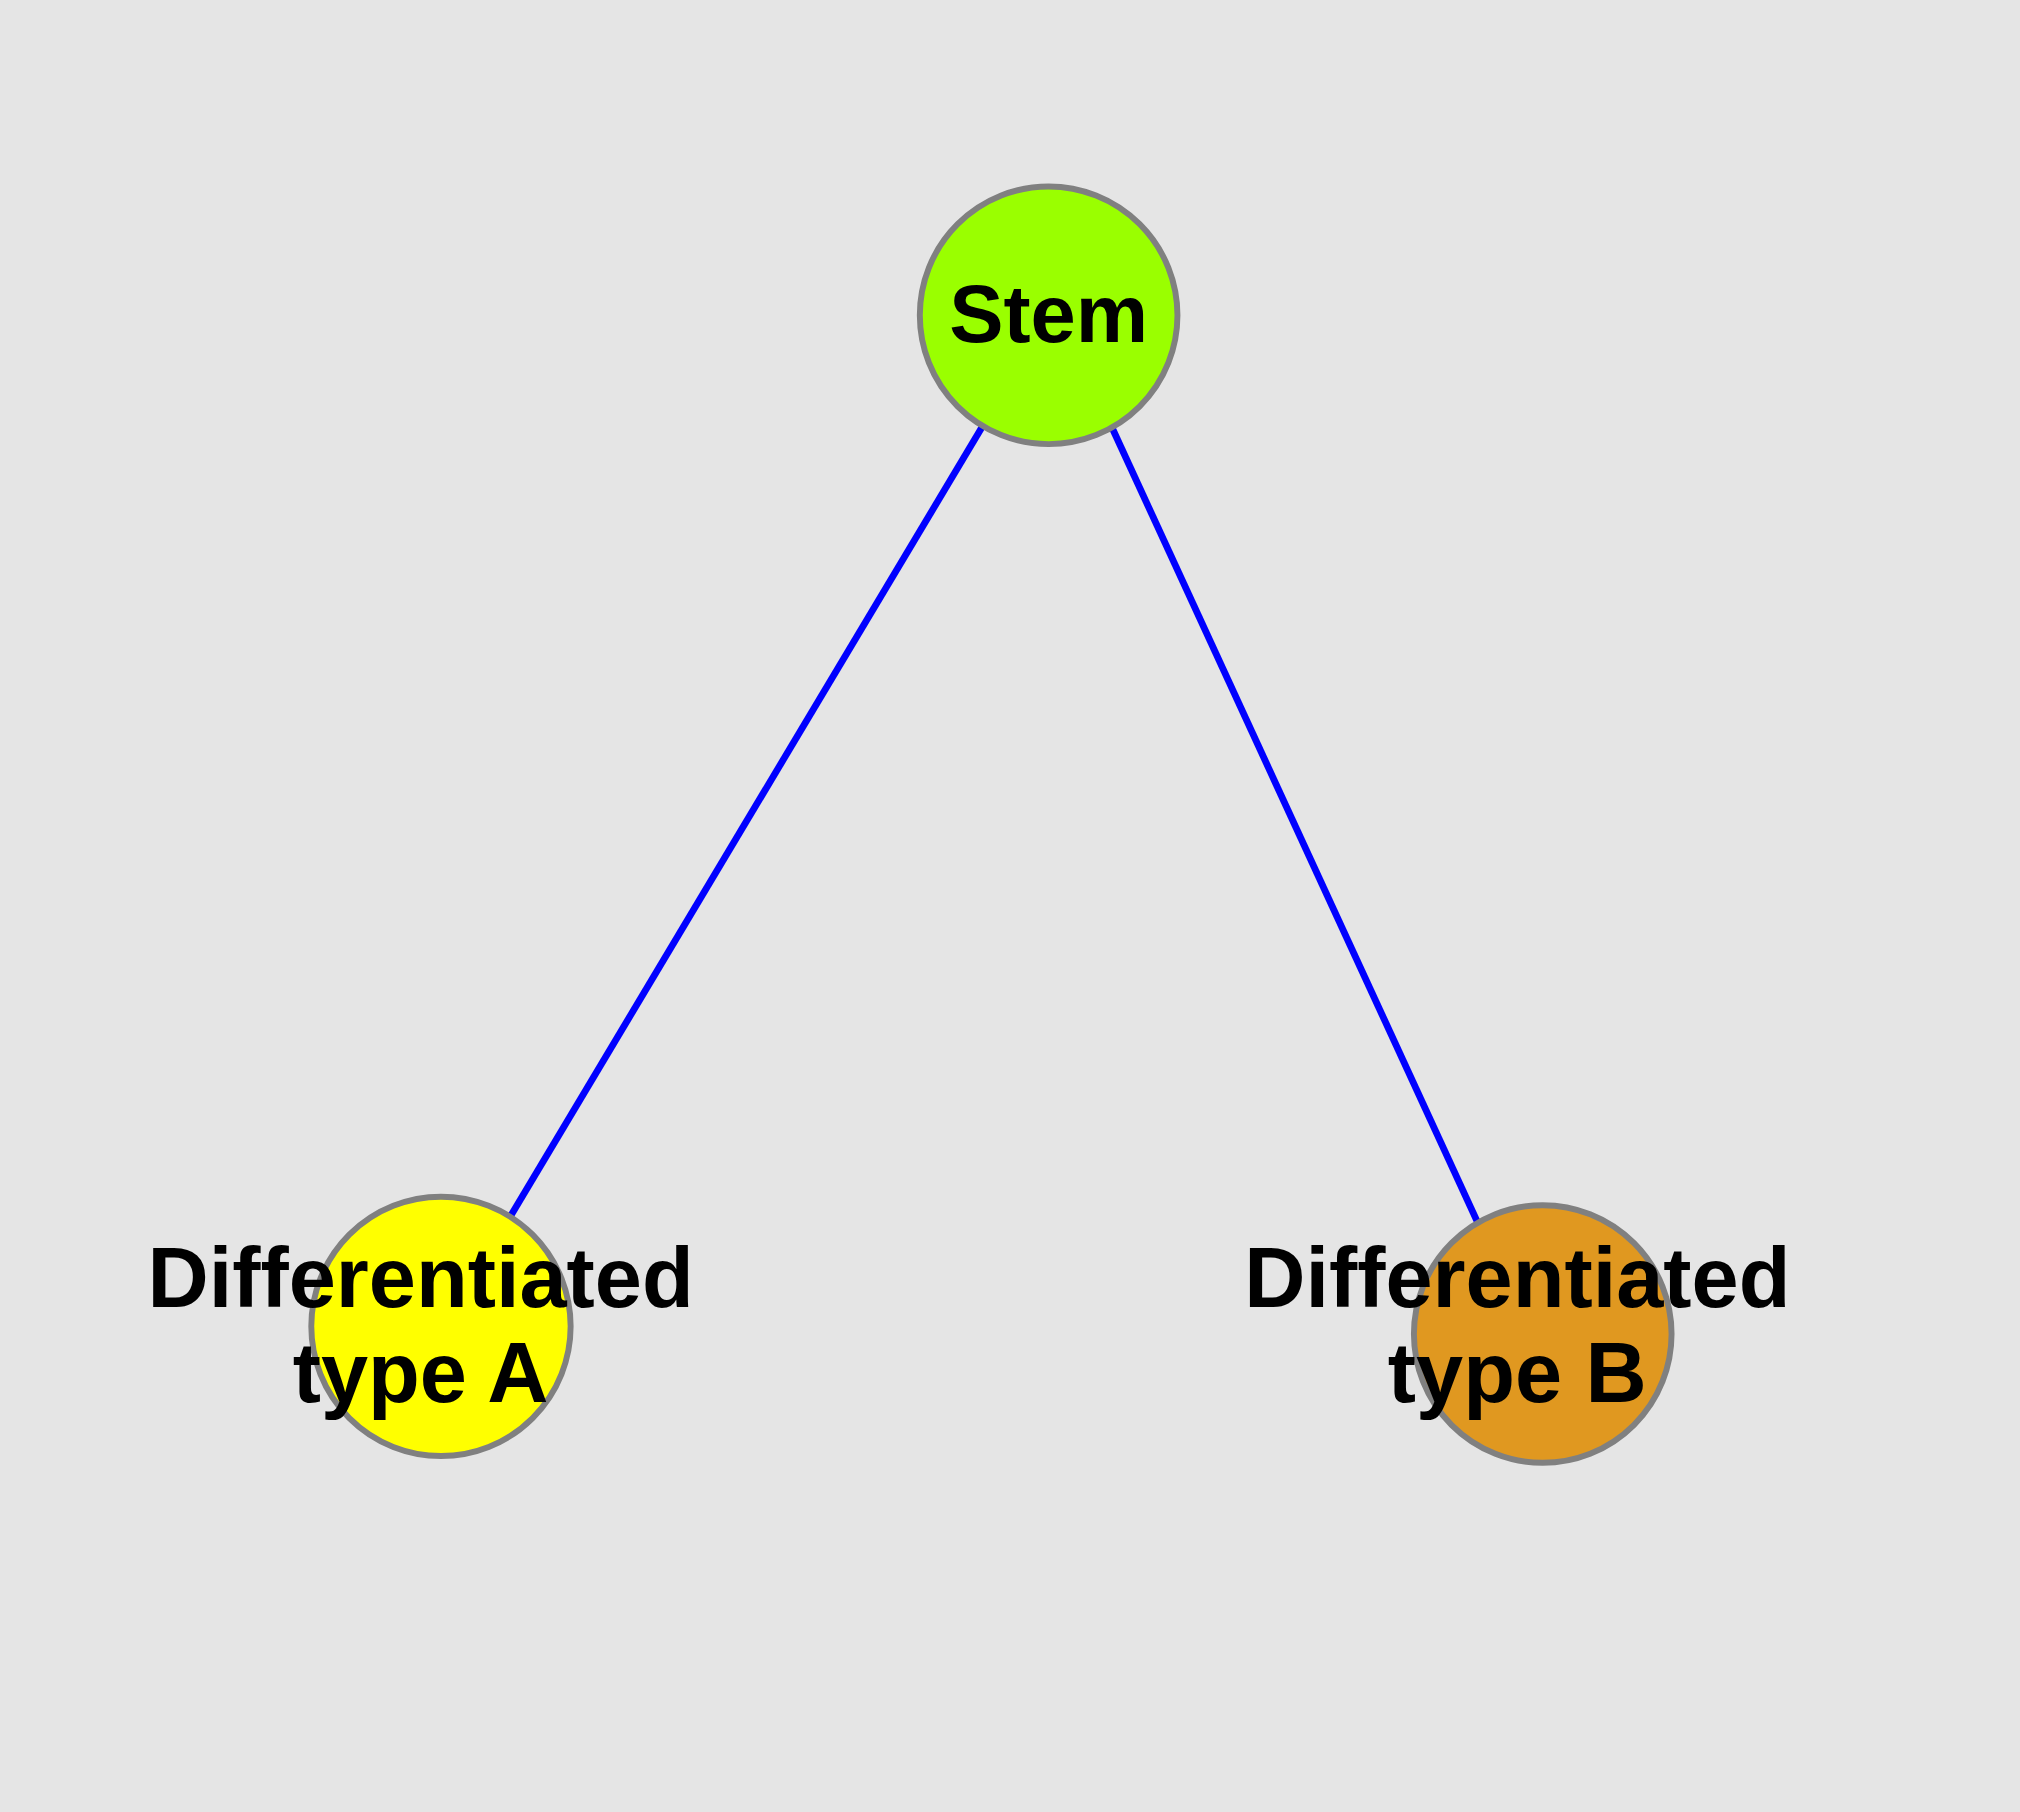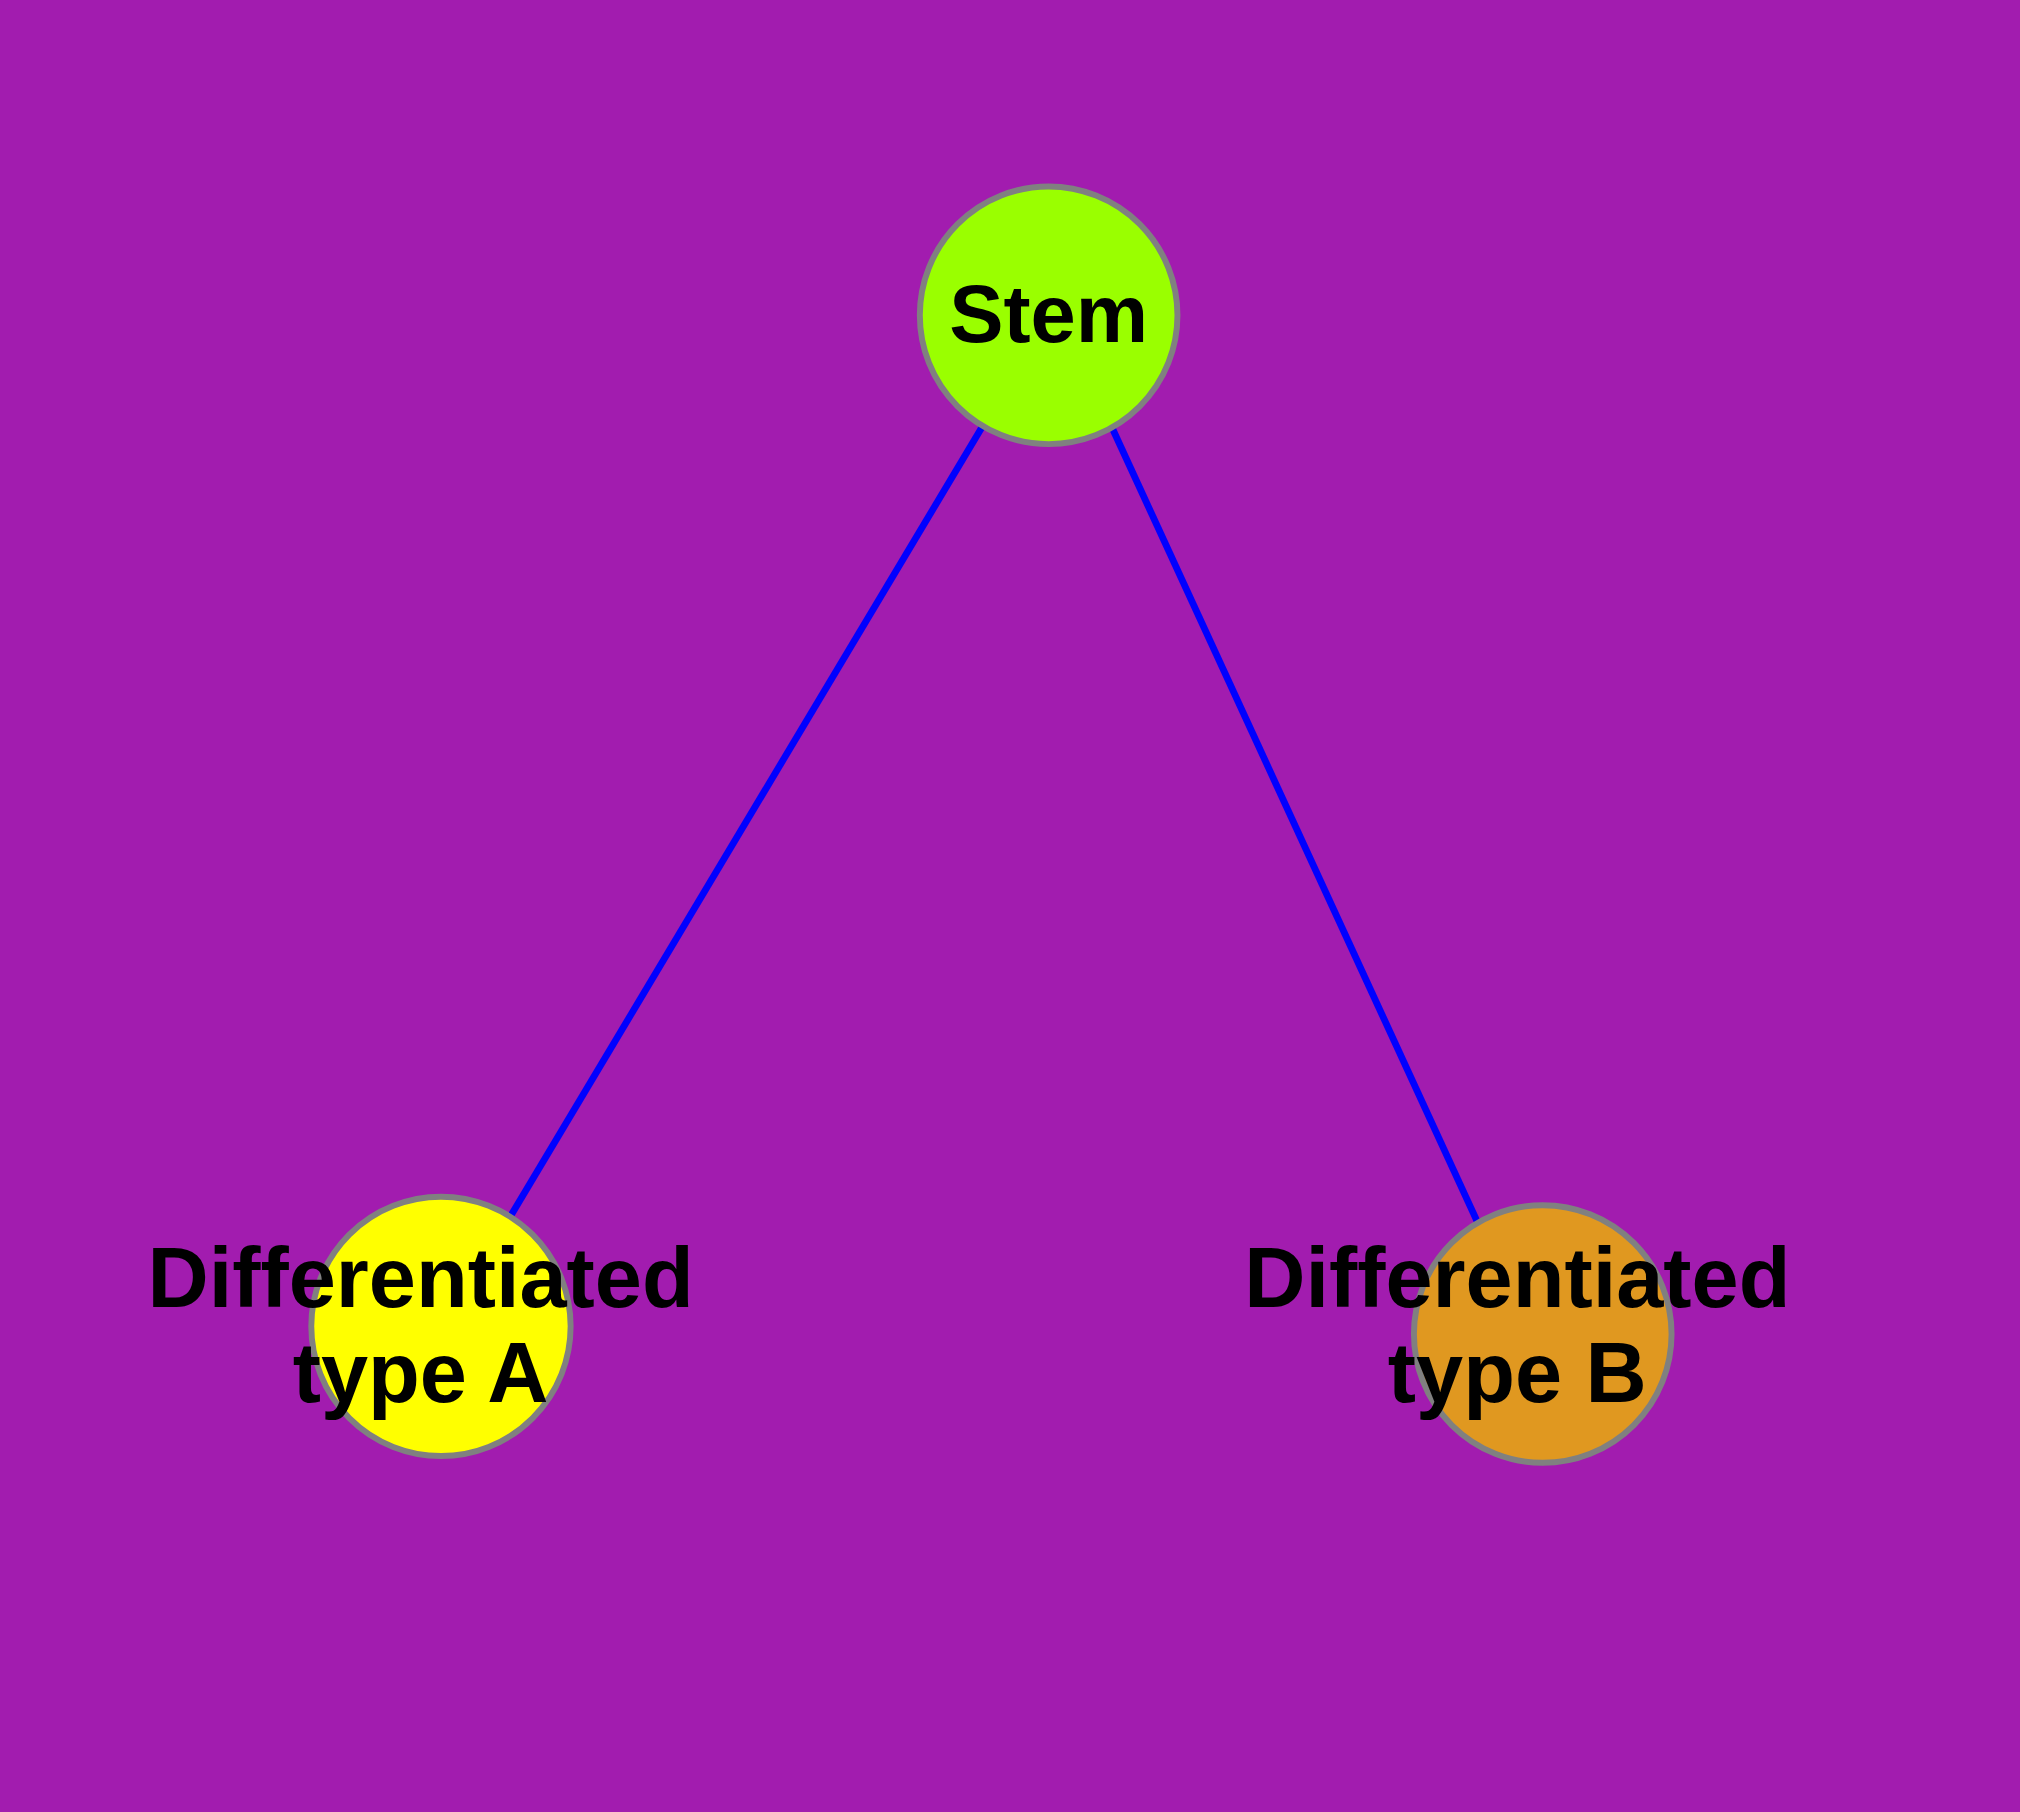--- a/index.html
+++ b/index.html
@@ -30,21 +30,21 @@
     text-anchor: middle;
     dominant-baseline: middle;
   }
   .edge-line {
     stroke-linecap: butt;
   }
 </style>
 </head>
 <body>
 
-<div id="canvas" style="background: #a21caf;">
+<div id="canvas" style="background: #e5e5e5;">
   <svg id="graph-svg" viewBox="0 0 2384 2138">
 
     <g>
       <line class="edge-line" x1="1159" y1="503" x2="602" y2="1435" stroke="#0000ff" stroke-width="8"></line>
       <line class="edge-line" x1="1312" y1="505" x2="1743" y2="1442" stroke="#0000ff" stroke-width="8"></line>
     </g>
 
     <g>
 
       <g>

